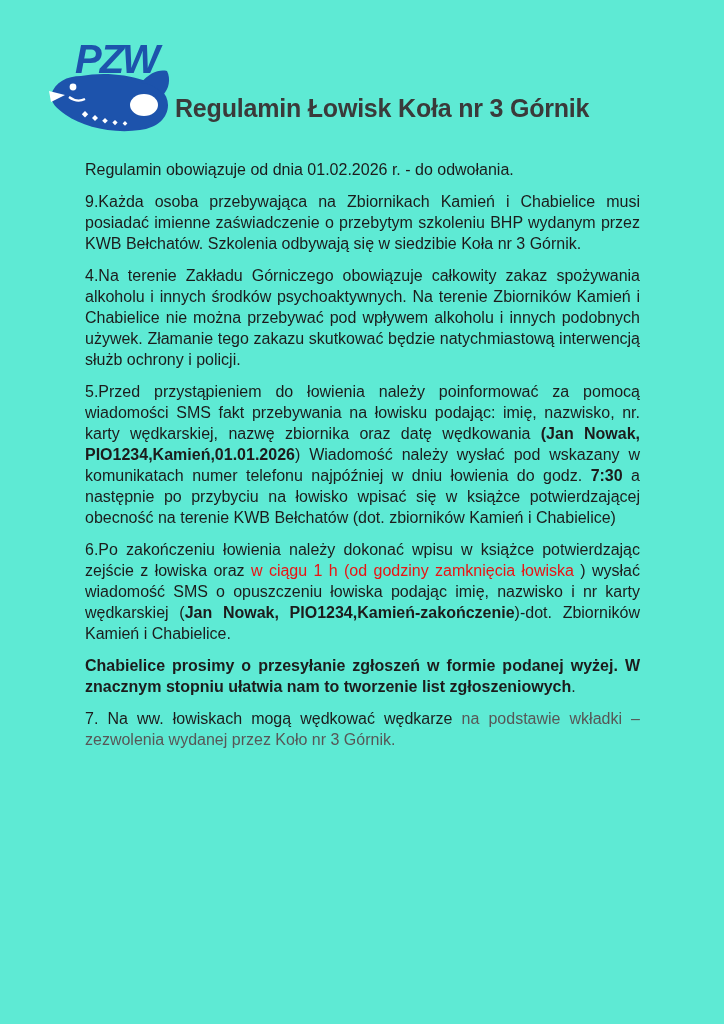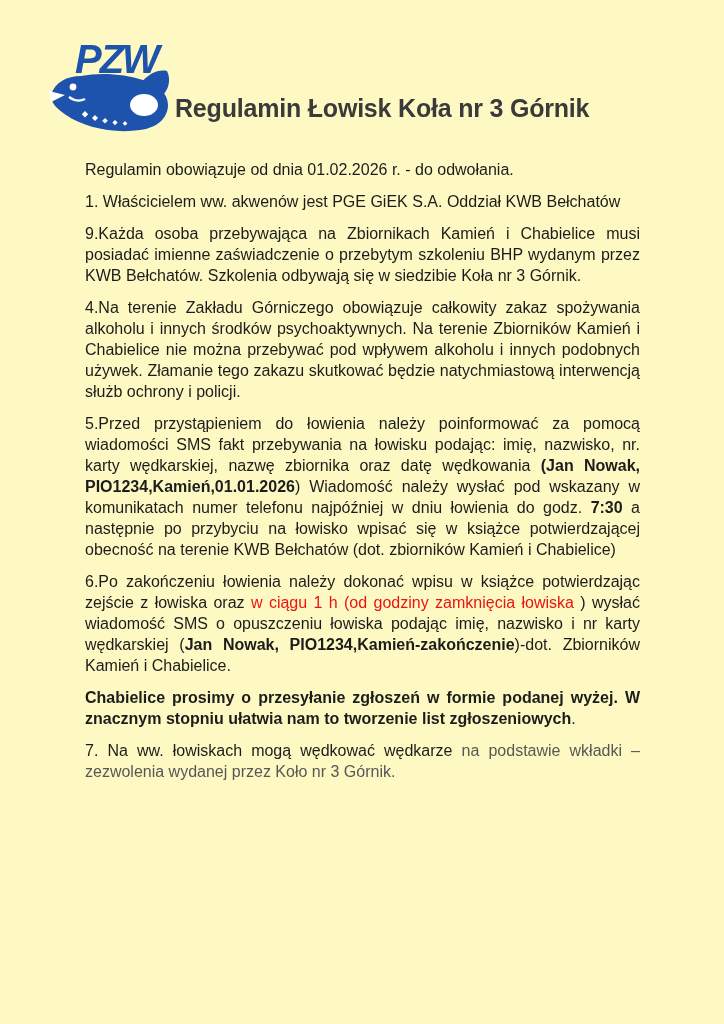--- a/index.html
+++ b/index.html
@@ -5,21 +5,21 @@
   * { margin:0; padding:0; box-sizing:border-box; }
   html,body { background:#ffffff; }
   body {
     width:724px; height:1024px;
     font-family:"Liberation Sans", sans-serif;
     color:var(--body-text, #1c1c1c);
     overflow:hidden;
   }
   .page {
     width:724px; height:1024px;
-    background:#fef9c3;
+    background:#5eead4;
     padding:35px 84px 0 85px;
     position:relative;
   }
   .doc-header {
     display:flex;
     align-items:flex-start;
     margin-left:-40px;
     height:102px;
     margin-bottom:22px;
   }
@@ -85,21 +85,20 @@
 
         <text x="30" y="38" font-size="40" font-weight="bold" font-style="italic" font-family="Liberation Sans, sans-serif" fill="var(--logo-blue)" letter-spacing="-2">PZW</text>
       </svg>
     </div>
     <h1 class="doc-title">Regulamin Łowisk Koła nr 3 Górnik</h1>
   </header>
 
 
   <main class="doc-body">
       <p class="para"><span>Regulamin obowiązuje od dnia 01.02.2026 r. - do odwołania.</span></p>
-      <p class="para"><span>1. Właścicielem ww. akwenów jest PGE GiEK S.A. Oddział KWB Bełchatów</span></p>
       <p class="para"><span>9.Każda osoba przebywająca na Zbiornikach Kamień i Chabielice musi posiadać imienne zaświadczenie o przebytym szkoleniu BHP wydanym przez KWB Bełchatów. Szkolenia odbywają się w siedzibie Koła nr 3 Górnik.</span></p>
       <p class="para"><span>4.Na terenie Zakładu Górniczego obowiązuje całkowity zakaz spożywania alkoholu i innych środków psychoaktywnych. Na terenie Zbiorników Kamień i Chabielice nie można przebywać pod wpływem alkoholu i innych podobnych używek. Złamanie tego zakazu skutkować będzie natychmiastową interwencją służb ochrony i policji.</span></p>
       <p class="para"><span>5.Przed przystąpieniem do łowienia należy poinformować za pomocą wiadomości SMS fakt przebywania na łowisku podając: imię, nazwisko, nr. karty wędkarskiej, nazwę zbiornika oraz datę wędkowania </span><span class="bold">(Jan Nowak, PIO1234,Kamień,01.01.2026</span><span>) Wiadomość należy wysłać pod wskazany w komunikatach numer telefonu najpóźniej w dniu łowienia do godz. </span><span class="bold">7:30</span><span> a następnie po przybyciu na łowisko wpisać się w książce potwierdzającej obecność na terenie KWB Bełchatów  (dot. zbiorników Kamień i Chabielice)</span></p>
       <p class="para"><span>6.Po zakończeniu łowienia należy dokonać wpisu w książce potwierdzając zejście z łowiska oraz </span><span class="red">w ciągu 1 h (od godziny zamknięcia łowiska</span><span> ) wysłać wiadomość SMS o opuszczeniu łowiska podając imię, nazwisko i nr karty wędkarskiej (</span><span class="bold">Jan Nowak, PIO1234,Kamień-zakończenie</span><span>)-dot. Zbiorników Kamień i Chabielice.</span></p>
       <p class="para"><span class="bold">Chabielice prosimy o przesyłanie zgłoszeń w formie podanej wyżej. W znacznym stopniu ułatwia nam to tworzenie list zgłoszeniowych</span><span>.</span></p>
       <p class="para"><span>7. Na ww. łowiskach mogą wędkować  wędkarze </span><span class="gray">na podstawie wkładki – zezwolenia wydanej przez Koło nr 3 Górnik.</span></p>
     </main>
 
 </div>
 

